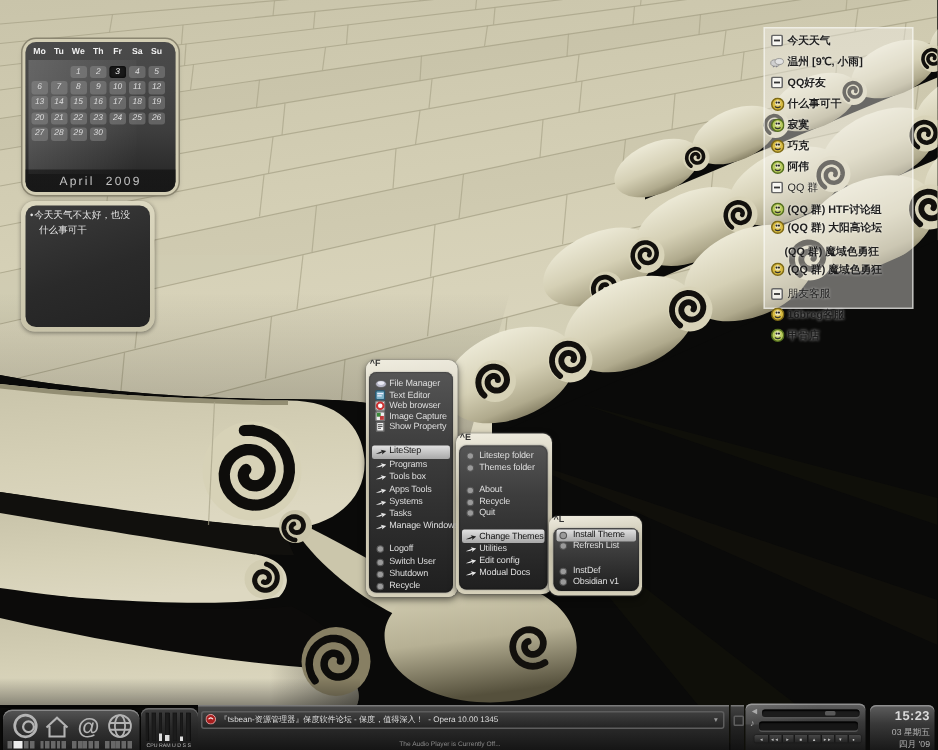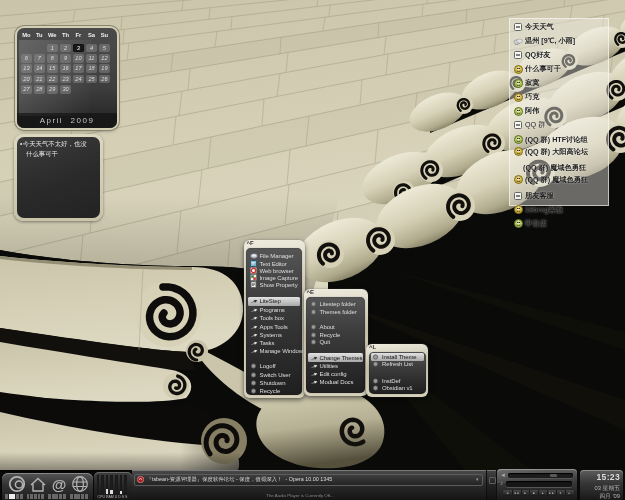--- a/index.html
+++ b/index.html
@@ -431,21 +431,21 @@
       <div style="position:absolute;left:3px;top:155.8px;height:13.9px;display:flex;align-items:flex-start;font-size:7.2px;font-weight:bold;color:#1e1e1e;white-space:nowrap;text-shadow:0 0 2px rgba(255,255,255,.65);">
         <svg width="9" height="9" style="margin:0 2.5px 0 0.5px;flex:none">
           <circle cx="4.5" cy="4.5" r="4" fill="#d9bc42" stroke="#7e6a16"></circle>
           <circle cx="4.5" cy="3.6" r="1.8" fill="#f4f0dc" opacity=".8"></circle>
           <circle cx="3.7" cy="3.4" r="0.7" fill="#222"></circle>
           <circle cx="5.3" cy="3.4" r="0.7" fill="#222"></circle>
           <path d="M2.6,6 Q4.5,7.4 6.4,6" stroke="#333" stroke-width="0.8" fill="none"></path>
         </svg>
         <span>(QQ 群) 魔域色勇狂</span>
       </div>
-      <div style="position:absolute;left:3px;top:169.8px;height:13.9px;display:flex;align-items:center;font-size:7.2px;font-weight:bold;color:#1e1e1e;white-space:nowrap;text-shadow:0 0 2px rgba(255,255,255,.65);">
+      <div style="position:absolute;left:3px;top:169.8px;height:13.9px;display:flex;align-items:center;font-size:7.2px;font-weight:normal;color:#1e1e1e;white-space:nowrap;text-shadow:0 0 2px rgba(255,255,255,.65);">
         <svg width="8" height="8" style="margin:0 3px 0 1px;flex:none">
           <rect x="0.5" y="0.5" width="7" height="7" rx="1" fill="rgba(255,255,255,.75)" stroke="#666"></rect>
           <rect x="2" y="3.4" width="4" height="1.2" fill="#333"></rect>
         </svg>
         <span>朋友客服</span>
       </div>
       <div style="position:absolute;left:3px;top:183.9px;height:13.9px;display:flex;align-items:center;font-size:7.2px;font-weight:bold;color:#1e1e1e;white-space:nowrap;text-shadow:0 0 2px rgba(255,255,255,.65);">
         <svg width="9" height="9" style="margin:0 2.5px 0 0.5px;flex:none">
           <circle cx="4.5" cy="4.5" r="4" fill="#d9bc42" stroke="#7e6a16"></circle>
           <circle cx="4.5" cy="3.6" r="1.8" fill="#f4f0dc" opacity=".8"></circle>

